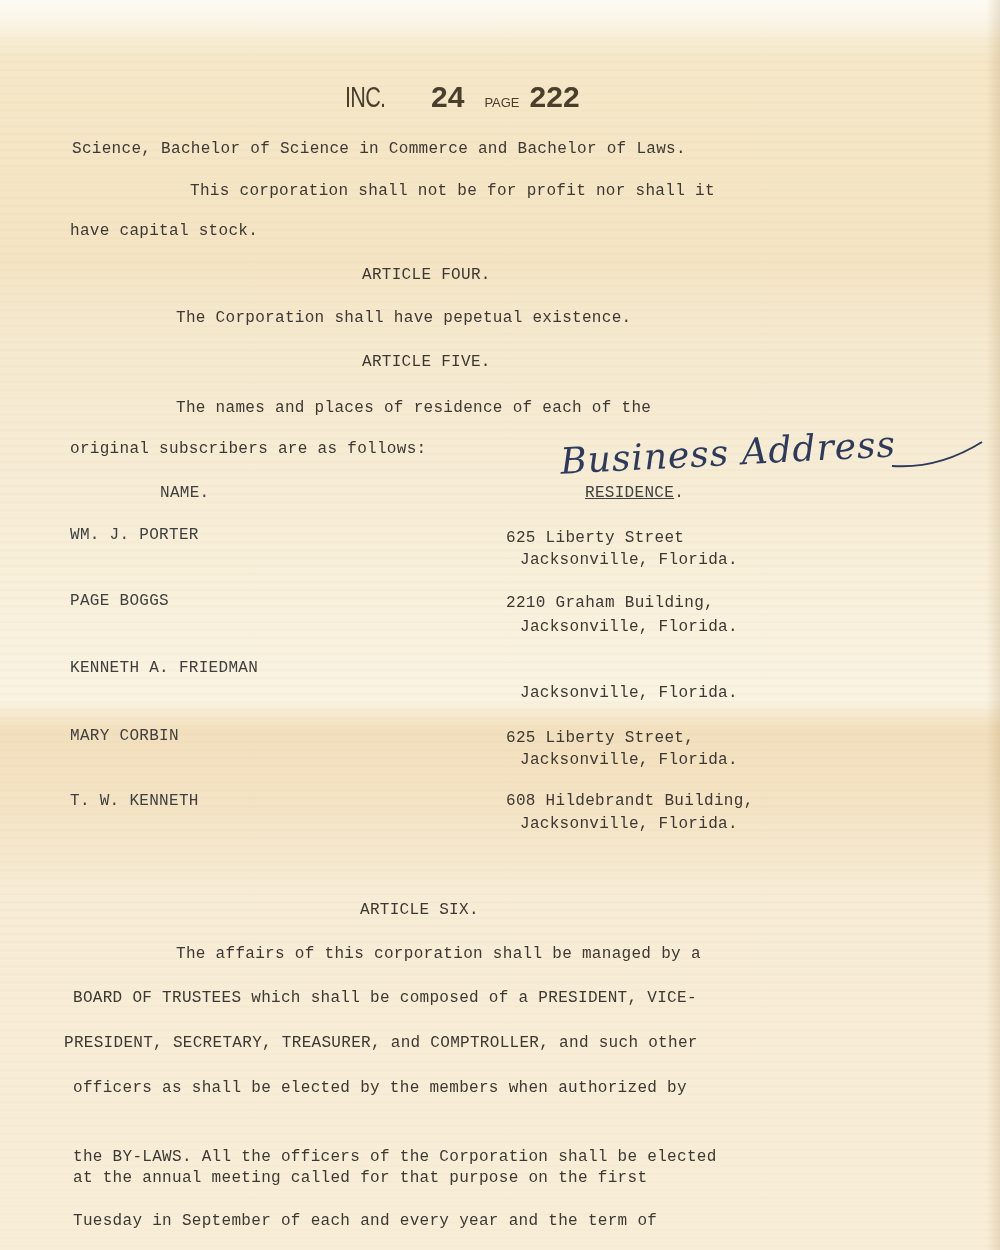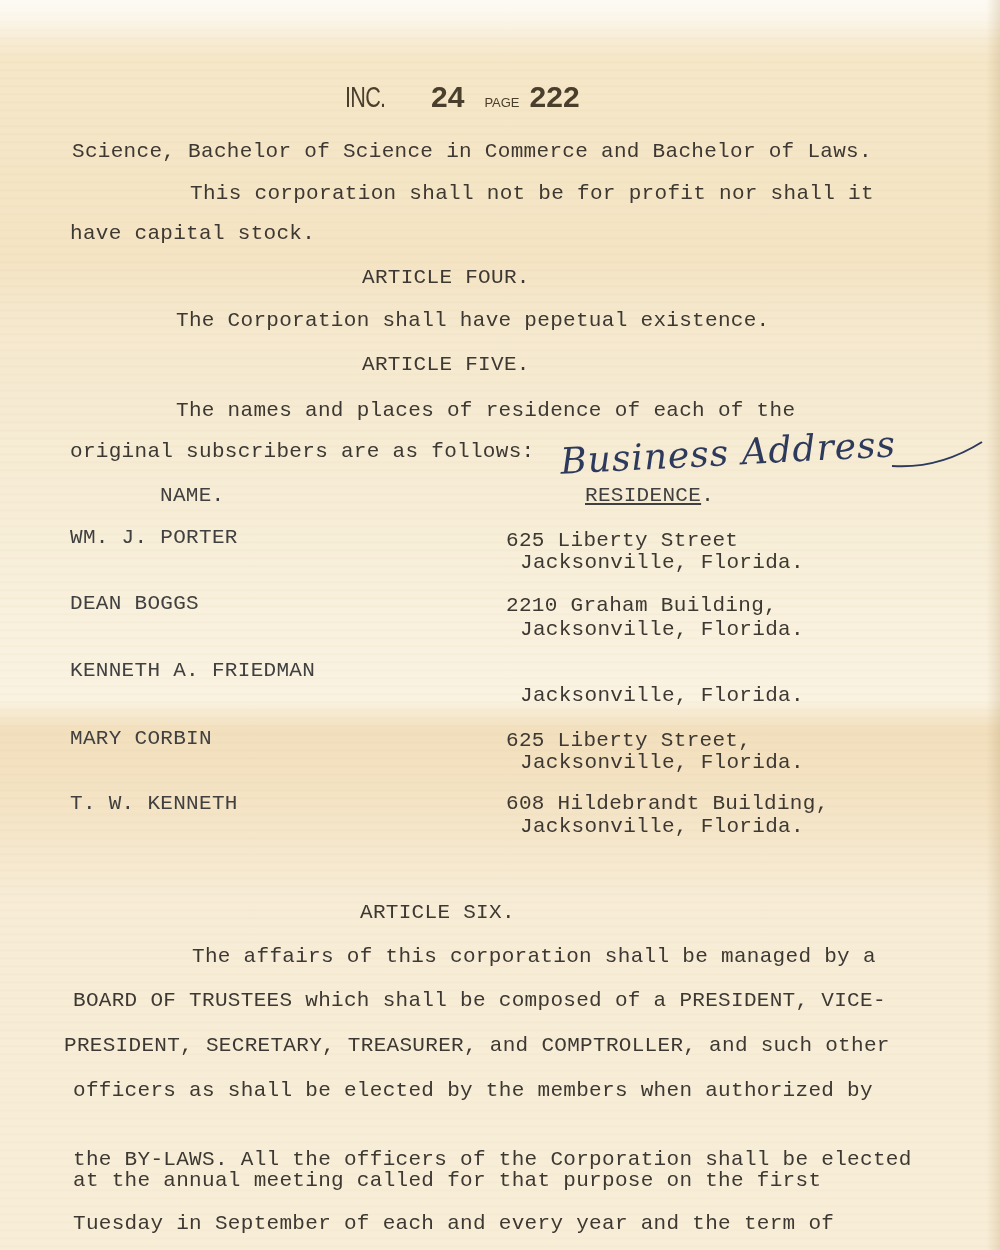--- a/index.html
+++ b/index.html
@@ -28,21 +28,21 @@
       font-family: "Liberation Sans", "DejaVu Sans", sans-serif;
       color: #4a3f2c; font-weight: bold;
       display: flex; align-items: baseline; gap: 8px;
     }
     .stamp-inc { font-size: 30px; font-weight: normal; transform: scaleX(0.72); transform-origin: left; display: inline-block; width: 48px; letter-spacing: -1px; }
     .stamp-vol { font-size: 30px; margin-left: 30px; }
     .stamp-page-label { font-size: 13px; margin-left: 12px; font-weight: normal; }
     .stamp-page { font-size: 30px; margin-left: 2px; }
     .line {
       position: absolute; white-space: nowrap;
-      font-size: 21px; letter-spacing: 0.3px; color: #3d3832;
+      font-size: 16px; letter-spacing: 0.3px; color: #3d3832;
     }
     .faded { color: #404040; }
     .sig {
       position: absolute; top: 432px; left: 560px;
       font-family: "DejaVu Serif", serif; font-style: italic;
       font-size: 36px; color: #2d3a5c; letter-spacing: 1px;
       transform: rotate(-3deg); white-space: nowrap;
     }
     .sig-tail {
       position: absolute; top: 440px; left: 890px; width: 95px; height: 30px;
@@ -81,35 +81,35 @@
 
 <div class="line faded" style="top:484px; left:160px;">NAME.</div>
 <div class="line faded" style="top:484px; left:585px;">
   <span class="struck under">RESIDENCE</span><span>.</span>
 </div>
 
 <div class="line faded" style="top:526px; left:70px;">WM. J. PORTER</div>
 <div class="line" style="top:529px; left:506px;">625 Liberty Street</div>
 <div class="line" style="top:551px; left:520px;">Jacksonville, Florida.</div>
 
-<div class="line faded" style="top:592px; left:70px;">DEAN BOGGS</div>
+<div class="line faded" style="top:592px; left:70px;">PAGE BOGGS</div>
 <div class="line" style="top:594px; left:506px;">2210 Graham Building,</div>
 <div class="line" style="top:618px; left:520px;">Jacksonville, Florida.</div>
 
 <div class="line faded" style="top:659px; left:70px;">KENNETH A. FRIEDMAN</div>
 <div class="line" style="top:684px; left:520px;">Jacksonville, Florida.</div>
 
 <div class="line faded" style="top:727px; left:70px;">MARY CORBIN</div>
 <div class="line" style="top:729px; left:506px;">625 Liberty Street,</div>
 <div class="line" style="top:751px; left:520px;">Jacksonville, Florida.</div>
 
 <div class="line faded" style="top:792px; left:70px;">T. W. KENNETH</div>
 <div class="line" style="top:792px; left:506px;">608 Hildebrandt Building,</div>
 <div class="line" style="top:815px; left:520px;">Jacksonville, Florida.</div>
 
 <div class="line" style="top:901px; left:360px;">ARTICLE SIX.</div>
-<div class="line" style="top:945px; left:176px;margin-left:16px;">The affairs of this corporation shall be managed by a</div>
+<div class="line" style="top:945px; left:176px;">The affairs of this corporation shall be managed by a</div>
 <div class="line" style="top:989px; left:73px;">BOARD OF TRUSTEES which shall be composed of a PRESIDENT, VICE-</div>
 <div class="line" style="top:1034px; left:64px;">PRESIDENT, SECRETARY, TREASURER, and COMPTROLLER, and such other</div>
 <div class="line" style="top:1079px; left:73px;">officers as shall be elected by the members when authorized by</div>
 <div class="line" style="top:1148px; left:73px;">the BY-LAWS.  All the officers of the Corporation shall be elected</div>
 <div class="line" style="top:1169px; left:73px;">at the annual meeting called for that purpose on the first</div>
 <div class="line" style="top:1212px; left:73px;">Tuesday in September of each and every year and the term of</div>
 
 </body></html>

